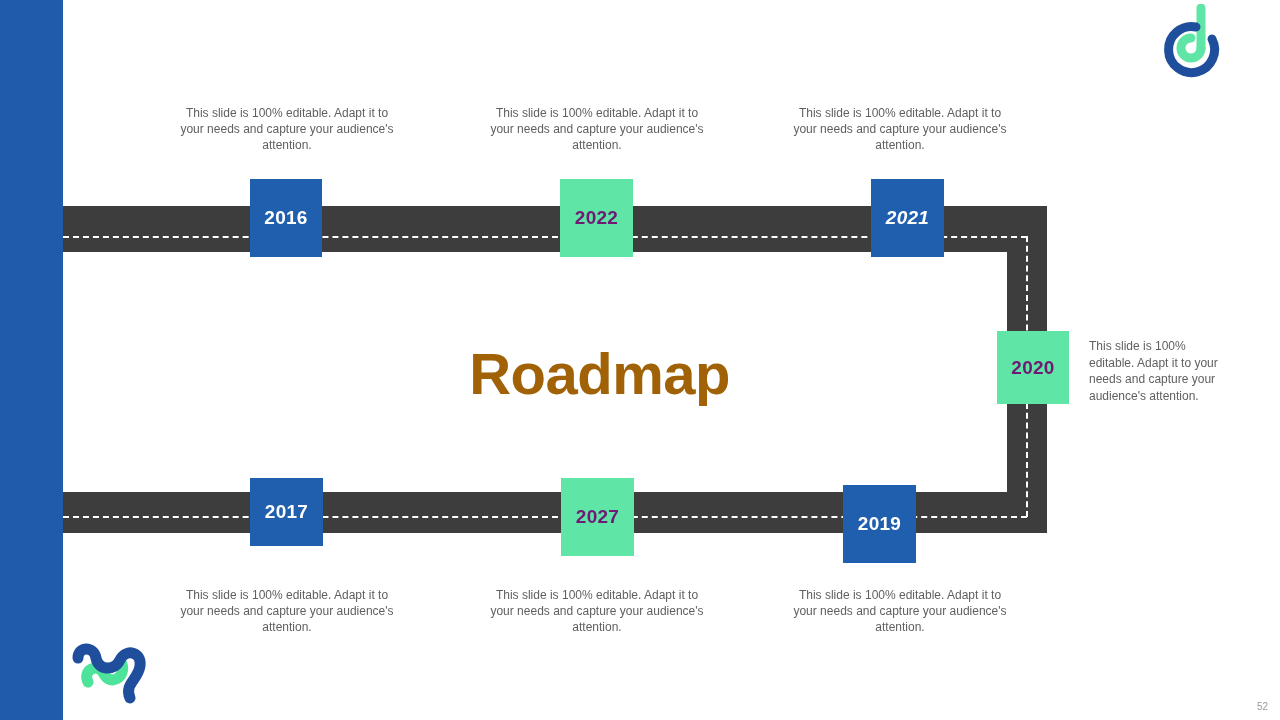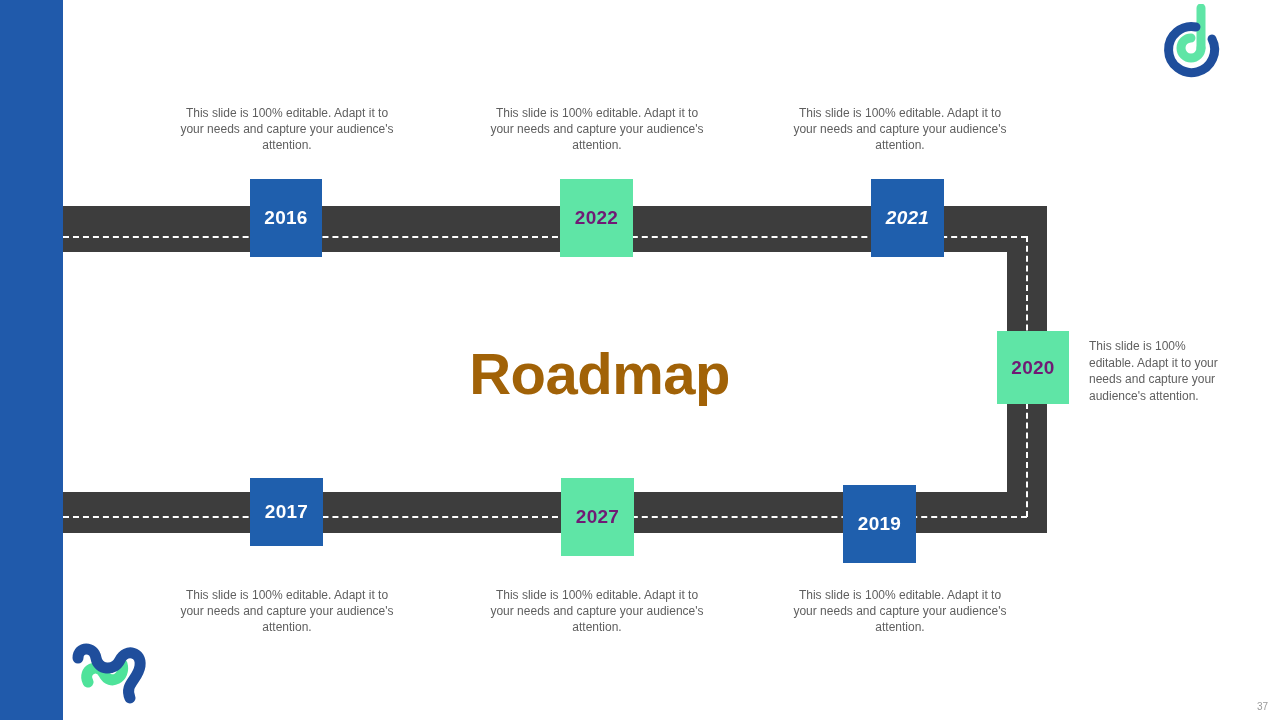--- a/index.html
+++ b/index.html
@@ -218,15 +218,15 @@
   <div class="year-box year-blue yb-2017">2017</div>
   <div class="year-box year-green yb-2018">2027</div>
   <div class="year-box year-blue yb-2019">2019</div>
 
   <div class="caption cap-bot-1">This slide is 100% editable. Adapt it to your needs and capture your audience's attention.</div>
   <div class="caption cap-bot-2">This slide is 100% editable. Adapt it to your needs and capture your audience's attention.</div>
   <div class="caption cap-bot-3">This slide is 100% editable. Adapt it to your needs and capture your audience's attention.</div>
 
   <div class="page-title">Roadmap</div>
 
-  <div class="page-number">37</div>
+  <div class="page-number">52</div>
 
 </div>
 
 </body></html>

